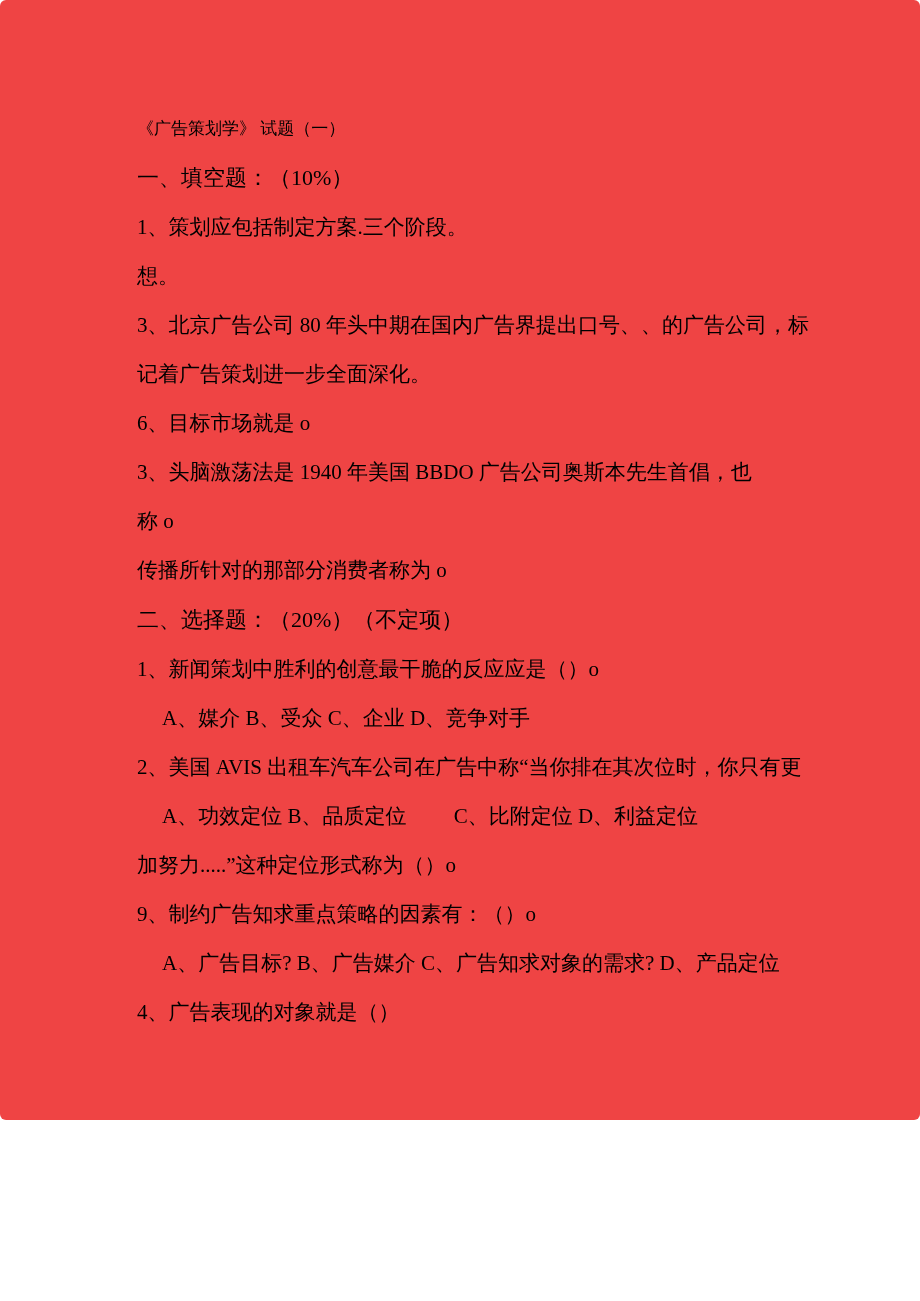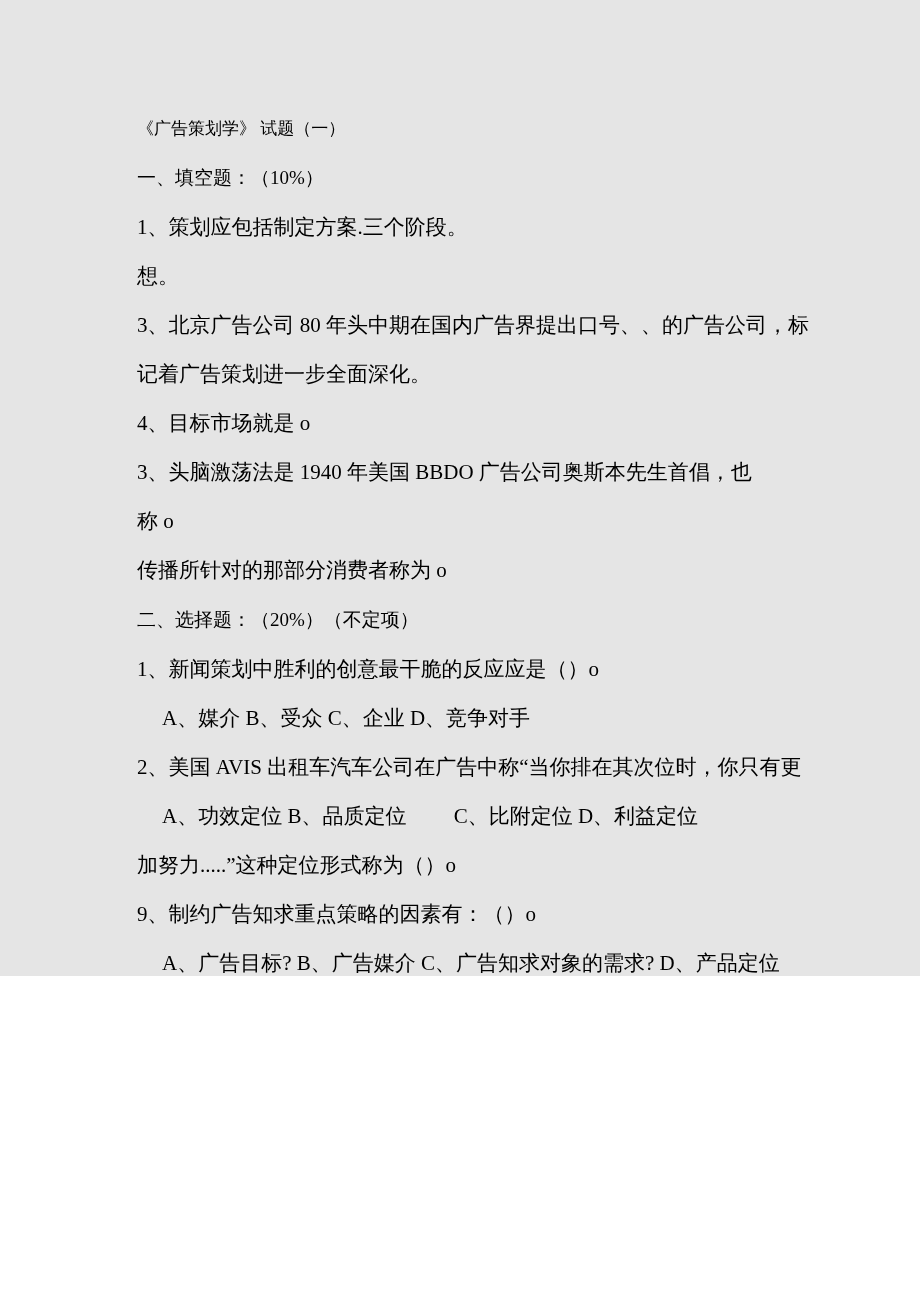--- a/index.html
+++ b/index.html
@@ -4,57 +4,58 @@
 <style>
   html, body {
     margin: 0;
     padding: 0;
     background: #ffffff;
   }
   .page {
     position: relative;
     box-sizing: border-box;
     width: 920px;
-    height: 976px;
-    background: #e5e5e5;
+    height: 1120px;
+    background: #ef4444;
     color: #000000;
     padding: 104px 60px 0 137px;
     overflow: hidden;
     font-family: "Liberation Serif", "DejaVu Serif", serif;
+    border-radius: 6px;
   }
   .line {
     height: 49.1px;
     display: flex;
     align-items: center;
     font-size: 21px;
     line-height: 1.15;
     white-space: pre;
     color: #000000;
   }
   .line.title {
     font-size: 17px;
   }
   .line.heading {
-    font-size: 19px;
+    font-size: 22px;
   }
   .line.option {
     padding-left: 25px;
   }
 </style>
 </head>
 <body>
 
 <div class="page">
   <div class="line title">《广告策划学》 试题（一）</div>
   <div class="line heading">一、填空题：（10%）</div>
   <div class="line body">1、策划应包括制定方案.三个阶段。</div>
   <div class="line body">想。</div>
   <div class="line body">3、北京广告公司 80 年头中期在国内广告界提出口号、、的广告公司，标</div>
   <div class="line body">记着广告策划进一步全面深化。</div>
-  <div class="line body">4、目标市场就是 o</div>
+  <div class="line body">6、目标市场就是 o</div>
   <div class="line body">3、头脑激荡法是 1940 年美国 BBDO 广告公司奥斯本先生首倡，也</div>
   <div class="line body">称 o</div>
   <div class="line body">传播所针对的那部分消费者称为 o</div>
   <div class="line heading">二、选择题：（20%）（不定项）</div>
   <div class="line body">1、新闻策划中胜利的创意最干脆的反应应是（）o</div>
   <div class="line option">A、媒介 B、受众 C、企业 D、竞争对手</div>
   <div class="line body">2、美国 AVIS 出租车汽车公司在广告中称“当你排在其次位时，你只有更</div>
   <div class="line option">A、功效定位 B、品质定位　　 C、比附定位 D、利益定位</div>
   <div class="line body">加努力.....”这种定位形式称为（）o</div>
   <div class="line body">9、制约广告知求重点策略的因素有：（）o</div>

